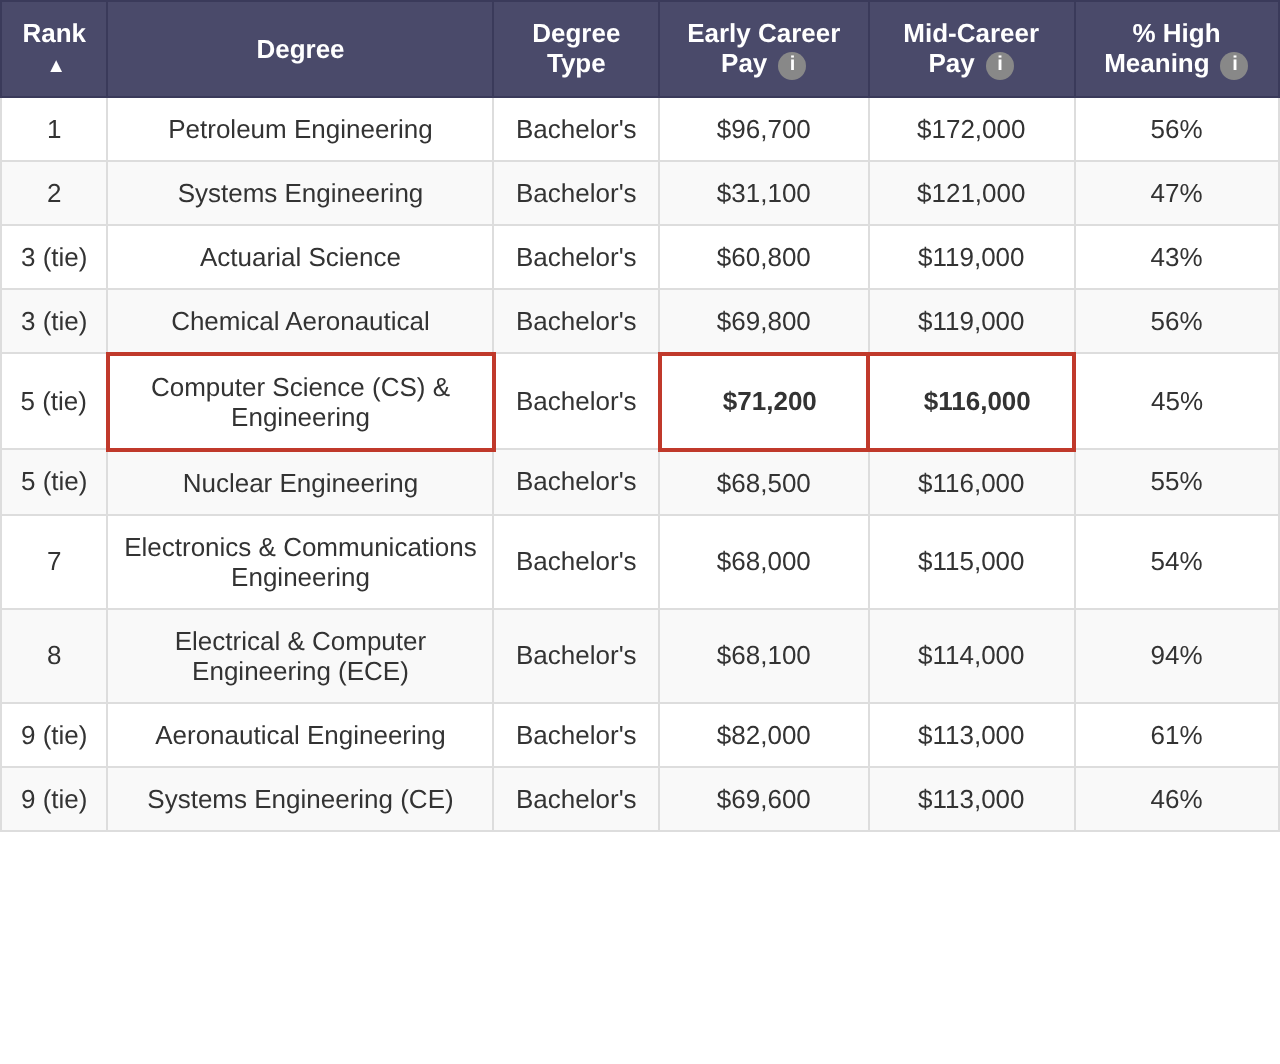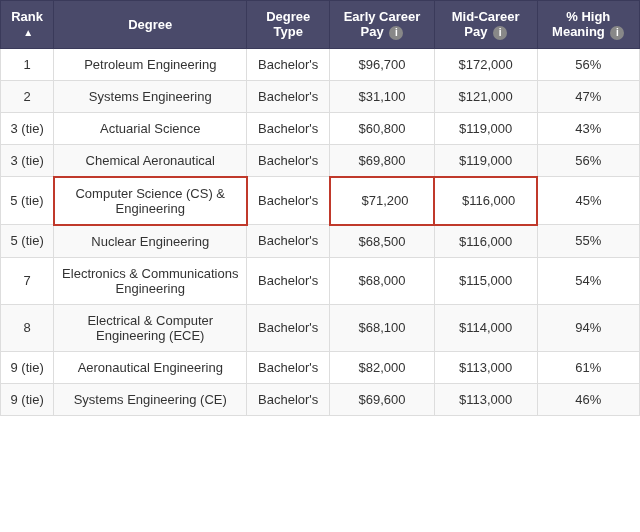--- a/index.html
+++ b/index.html
@@ -39,21 +39,21 @@
       background-color: #f9f9f9;
     }
     tr:nth-child(odd) td {
       background-color: #fff;
     }
     .highlighted-row td {
       background-color: #fff !important;
     }
     .highlighted-cell {
       border: 2px solid #c0392b !important;
-      font-weight: normal;
+      font-weight: bold;
       padding-left: 12px;
     }
     .highlighted-major {
       border: 2px solid #c0392b !important;
     }
     .info-icon {
       display: inline-block;
       width: 14px;
       height: 14px;
       background: #888;

